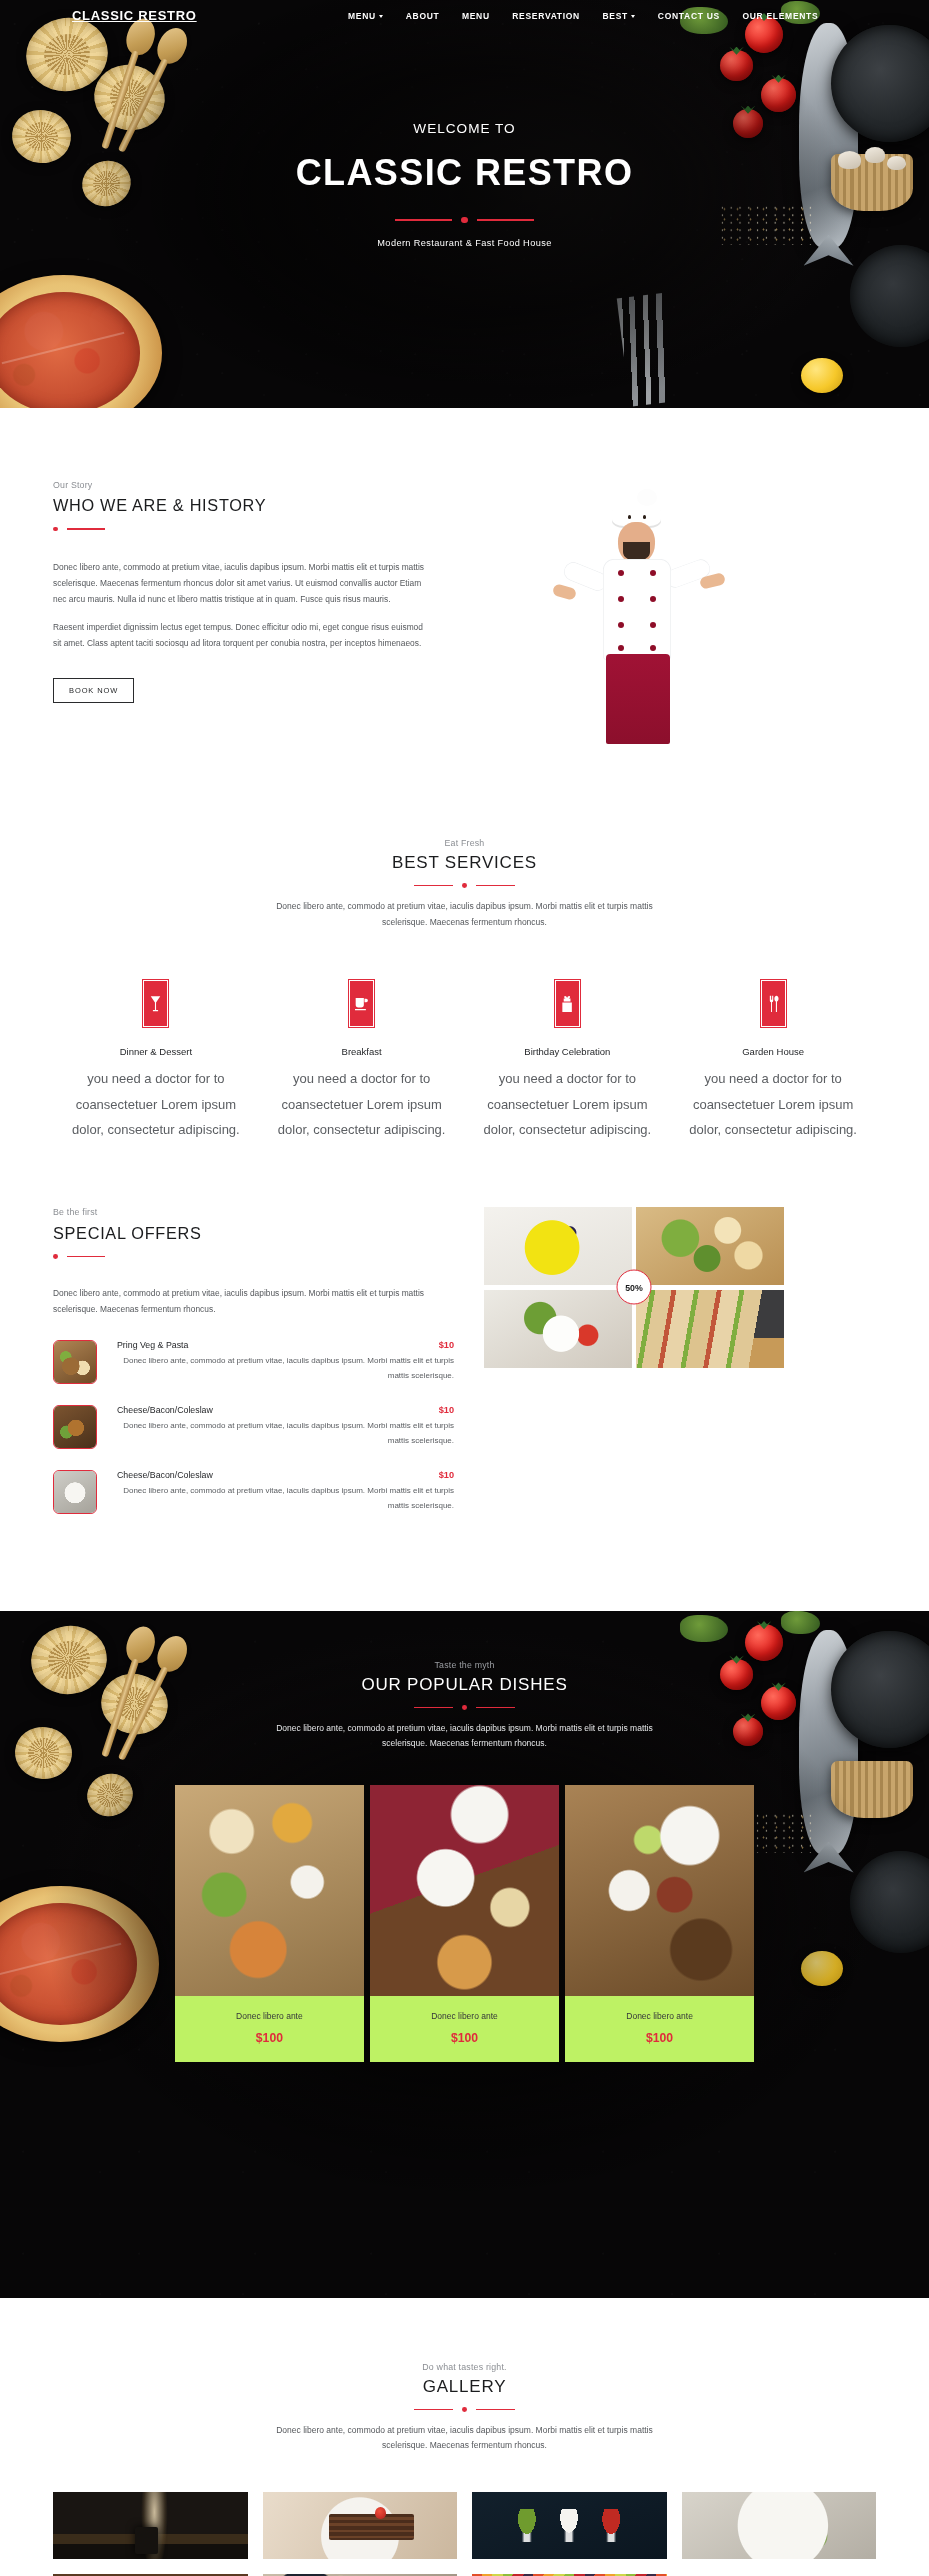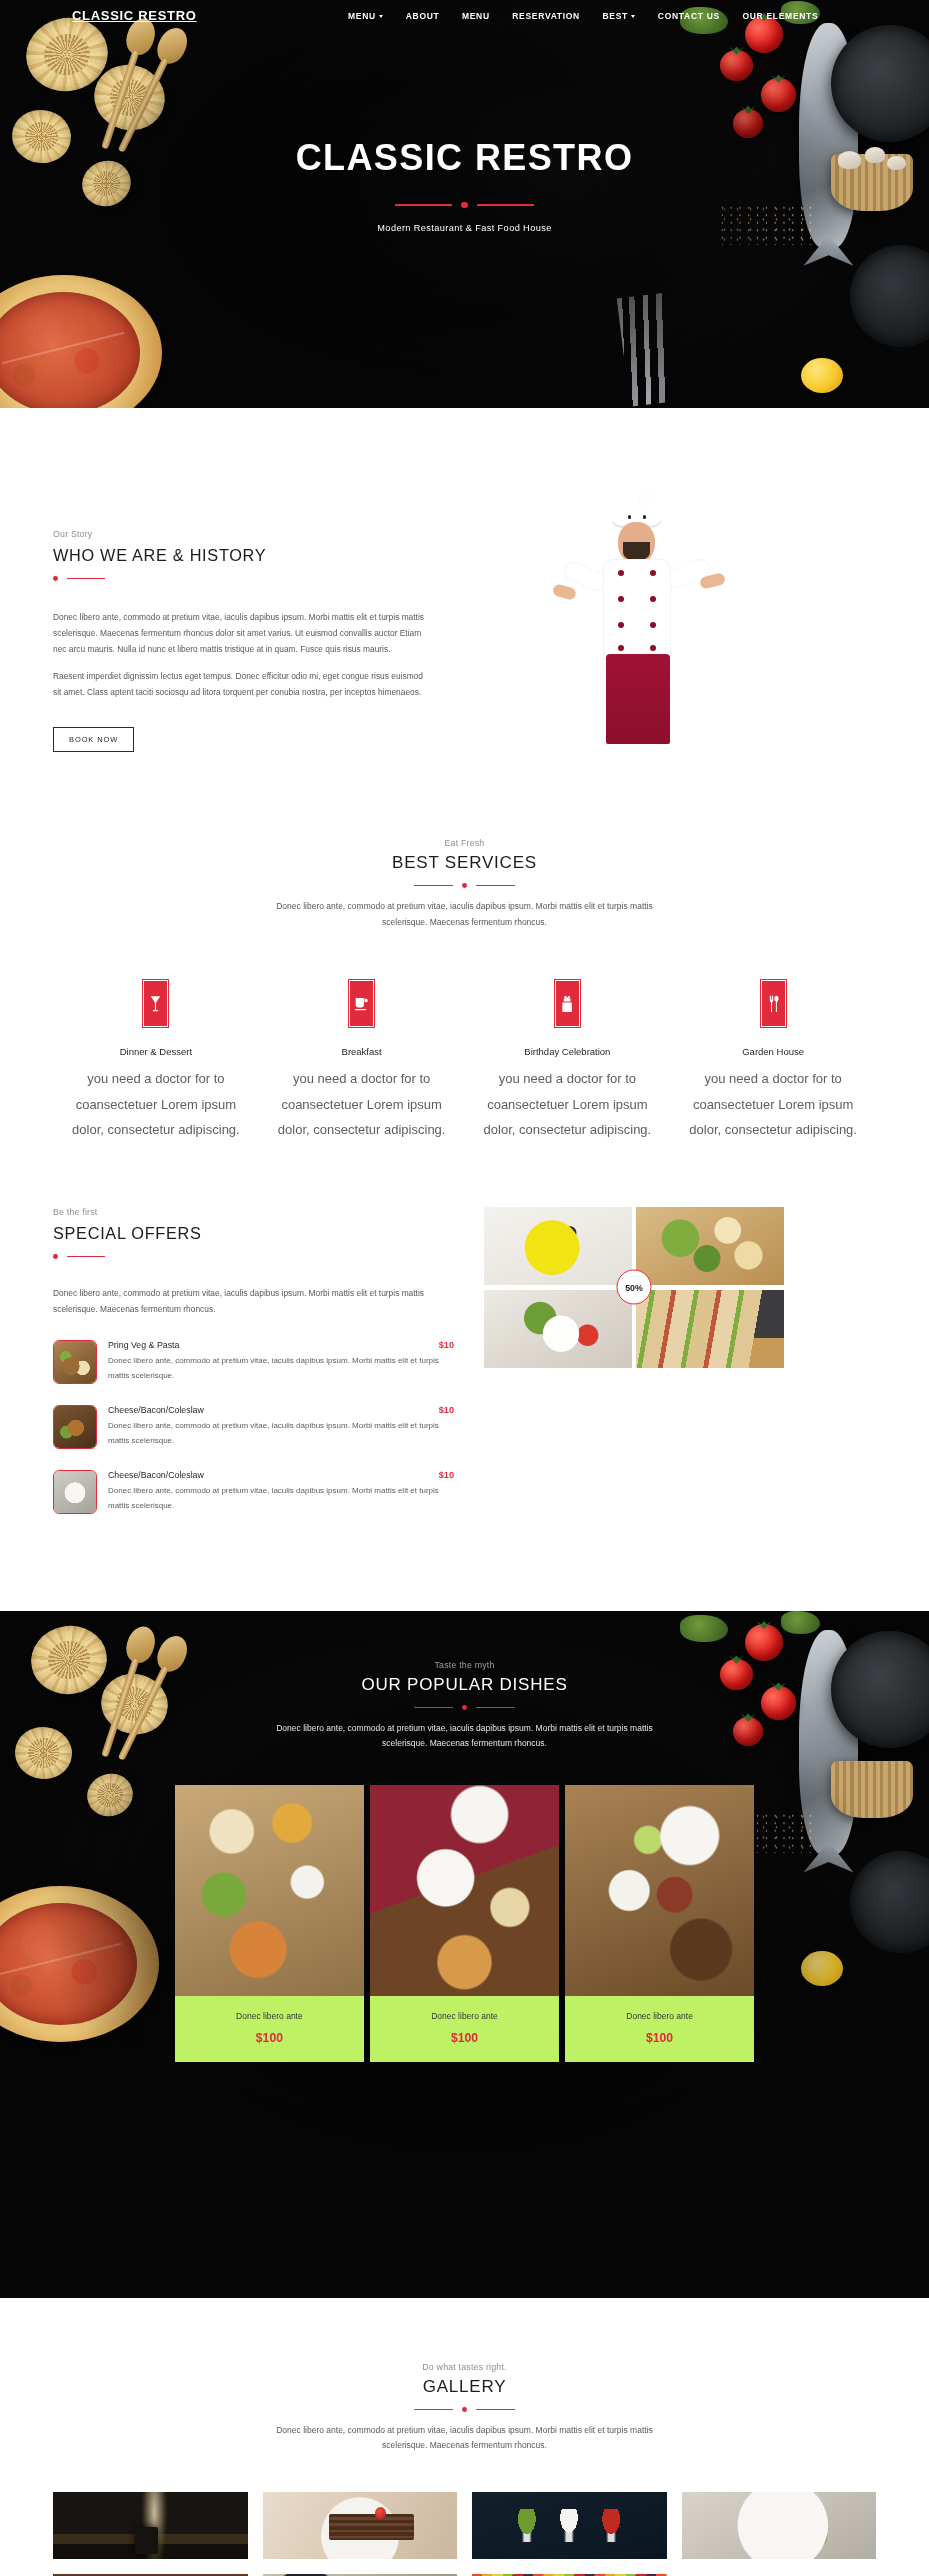--- a/index.html
+++ b/index.html
@@ -175,21 +175,21 @@
   .hero-inner { position: relative; z-index: 5; text-align: center; padding-top: 121px; }
   .hero-welcome { color: #fff; font-size: 13.6px; letter-spacing: 1px; font-weight: 400; }
   .hero-title { color: #fff; font-size: 36px; font-weight: 700; letter-spacing: 1.4px; margin-top: 16.3px; }
   .hero-div { margin-top: 23px; }
   .hero-div .ln { width: 57px; height: 2px; }
   .hero-div .dt { width: 6.1px; height: 6.1px; }
   .hero-tag { color: #fff; font-size: 9.2px; letter-spacing: 0.4px; margin-top: 15px; }
 
   
   .story { padding: 72px 0 86px; }
-  .story-grid { display: flex; gap: 20px; align-items: flex-end; }
+  .story-grid { display: flex; gap: 20px; align-items: flex-start; }
   .story-left { width: 371px; }
   .kicker-l { font-size: 8.8px; color: #8b8e93; letter-spacing: 0.2px; }
   .title-l { font-size: 16.3px; letter-spacing: 0.7px; color: #1b1c1e; font-weight: 400; margin-top: 6.1px; }
   .story-body { margin-top: 29px; }
   .story-body p { font-size: 8.4px; line-height: 1.9; color: #55585c; }
   .story-body p + p { margin-top: 11.6px; }
   .btn-outline { display: inline-block; margin-top: 26px; padding: 6.8px 15px;
     border: 0.7px solid #2a2b2d; color: #26282a; font-size: 7.5px; letter-spacing: 0.9px;
     background: transparent; cursor: pointer; font-family: inherit; }
   .story-right { width: 381px; height: 272px; position: relative; }
@@ -233,21 +233,21 @@
   .svc-ic svg { display:block; }
   .svc-name { font-size: 9.5px; color: #1f2124; margin-top: 17.7px; }
   .svc-txt { font-size: 13px; line-height: 1.95; color: #5b5e62; margin-top: 9.5px; }
 
   
   .offers { padding: 0 0 76px; }
   .off-grid { display: flex; gap: 30px; align-items: flex-start; }
   .off-left { width: 401px; }
   .off-intro { font-size: 8.4px; line-height: 1.9; color: #55585c; margin-top: 27px; }
   .off-list { margin-top: 22px; }
-  .off-item { display: flex; gap: 11px; align-items: flex-start; margin-bottom: 21px; }
+  .off-item { display: flex; gap: 20px; align-items: flex-start; margin-bottom: 21px; text-align: right; }
   .off-thumb { width: 44px; height: 44px; flex: 0 0 44px; border: 1.4px solid #e02b3c;
     border-radius: 6.1px; overflow: hidden; position: relative; }
   .off-body { flex: 1; }
   .off-head { display: flex; justify-content: space-between; align-items: baseline; gap: 8.2px; }
   .off-name { font-size: 8.8px; color: #1f2124; }
   .off-price { font-size: 9.2px; color: #e02b3c; font-weight: 700; }
   .off-desc { font-size: 8px; line-height: 1.85; color: #5b5e62; margin-top: 4.1px; }
   .off-right { width: 300px; position: relative; }
   .off-mosaic { display: grid; grid-template-columns: 1fr 1fr; grid-template-rows: 78px 78px;
     gap: 4.1px; }
@@ -453,20 +453,21 @@
         <a href="#">
             <span>CONTACT US</span>
           </a>
         <a href="#">
             <span>OUR ELEMENTS</span>
           </a>
       </nav>
     </div>
 
     <div class="hero-inner">
+      <div class="hero-welcome">WELCOME TO</div>
       <h1 class="hero-title">CLASSIC RESTRO</h1>
       <div class="divider hero-div">
         <span class="ln"></span>
           <span class="dt"></span>
           <span class="ln"></span>
       </div>
       <div class="hero-tag">Modern Restaurant &amp; Fast Food House</div>
     </div>
   </section>
 

